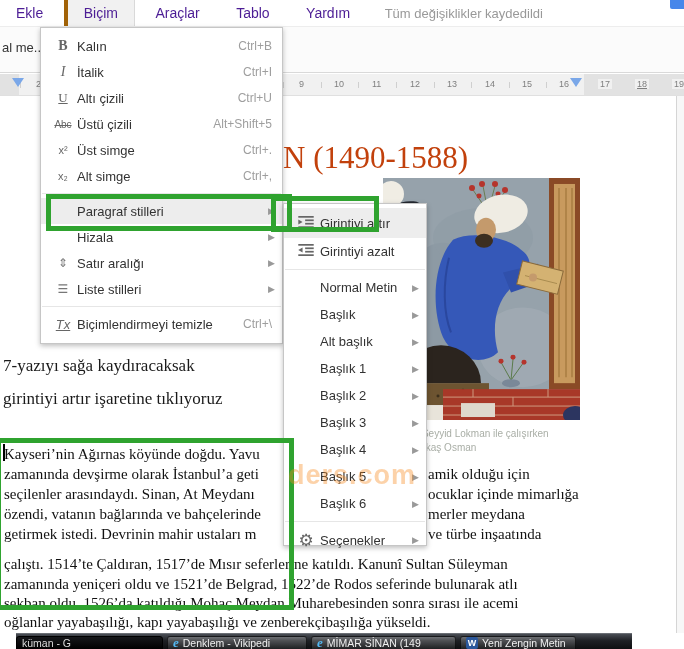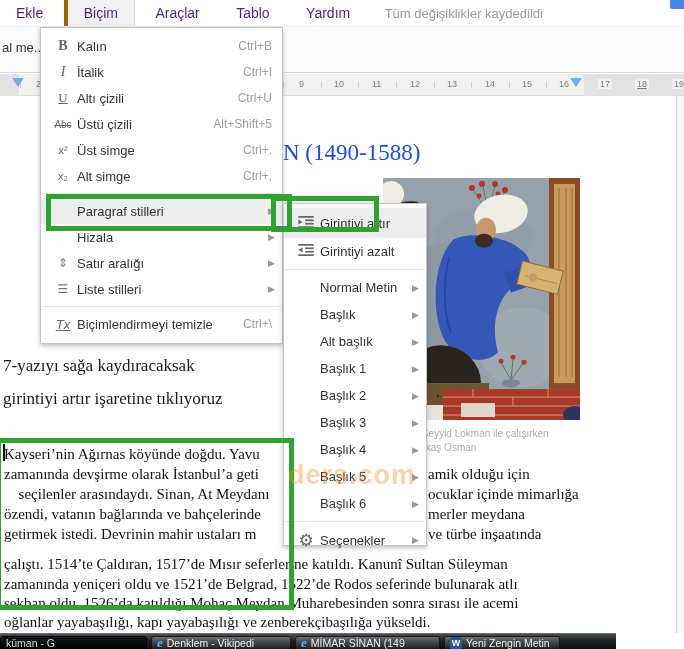--- a/index.html
+++ b/index.html
@@ -33,21 +33,21 @@
   .ruler .ticks{position:absolute;left:20px;top:8px;width:564px;height:6px;
      background-image:repeating-linear-gradient(to right,#b9b9b9 0 1px,transparent 1px 18.8px);opacity:.6;}
   .ruler .num{position:absolute;top:5px;font-size:9px;color:#7f7f7f;background:inherit;padding:0 2px;}
   .rmarker{position:absolute;top:78px;width:0;height:0;border-left:6px solid transparent;border-right:6px solid transparent;
            border-top:9px solid #7aa7e8;z-index:4;}
 
   
   .page{left:0;top:96px;width:676px;height:537px;background:#fff;z-index:1;}
   .page-edge{left:676px;top:96px;width:1px;height:537px;background:#d5d5d5;z-index:1;}
   .page-gutter{left:677px;top:96px;width:7px;height:537px;background:#f7f7f7;z-index:1;}
-  .doc-title{font-family:"Liberation Serif",serif;font-size:23px;color:#1d4ed8;z-index:2;white-space:nowrap;}
+  .doc-title{font-family:"Liberation Serif",serif;font-size:31px;color:#c2410c;z-index:2;white-space:nowrap;}
   .note-line{font-family:"Liberation Serif",serif;font-size:17px;color:#1a1a1a;z-index:2;white-space:nowrap;}
   .para{font-family:"Liberation Serif",serif;font-size:15px;color:#111;z-index:2;white-space:nowrap;}
   .para.clip{width:280px;overflow:hidden;}
   .caption{font-size:10px;color:#a9aea6;z-index:2;white-space:nowrap;}
   .cursor{left:3px;top:444px;width:1.5px;height:17px;background:#000;z-index:2;}
   .mini{left:383px;top:178px;width:197px;height:242px;z-index:2;}
 
   
   .panel{background:#fff;border:1px solid #c6c6c6;box-shadow:0 2px 5px rgba(0,0,0,.25);z-index:10;box-sizing:border-box;}
   .fmt-menu{left:40px;top:27px;width:243px;height:317px;padding-top:5px;}
@@ -71,21 +71,21 @@
   .sub-menu .mrow.first{height:30px;}
   .sub-menu .mrow.last{height:28px;}
 
   
   .gbox{border:5px solid #2fa32f;box-sizing:border-box;z-index:30;background:transparent;}
 
   
   .watermark{left:288px;top:460px;font-size:27px;font-weight:bold;color:rgba(246,138,30,.38);z-index:32;letter-spacing:1px;}
 
   
-  .taskbar{left:0;top:633px;width:616px;height:16px;background:linear-gradient(#4a4e55,#1e2024 45%,#0e0f11);
+  .taskbar{left:16px;top:633px;width:616px;height:16px;background:linear-gradient(#4a4e55,#1e2024 45%,#0e0f11);
            border-top:1px solid #6b6f75;z-index:40;box-sizing:border-box;}
   .tbtn{position:absolute;top:2px;height:14px;border-radius:3px 3px 0 0;display:flex;align-items:center;
         font-size:10.5px;color:#f0f0f0;padding:0 5px;overflow:hidden;white-space:nowrap;box-sizing:border-box;}
   .tbtn.pressed{background:linear-gradient(#16171a,#000);border:1px solid #000;color:#ddd;}
   .tbtn.glass{background:linear-gradient(rgba(255,255,255,.28),rgba(255,255,255,.07));border:1px solid rgba(0,0,0,.65);}
   .ie-e{font-family:"Liberation Serif",serif;font-style:italic;font-weight:bold;color:#53b7f0;font-size:13px;margin-right:4px;}
   .w-ico{width:12px;height:12px;background:#2b579a;color:#fff;font-size:9px;font-weight:bold;text-align:center;line-height:12px;margin-right:4px;flex:none;border-radius:2px;}
   .tray{position:absolute;right:2px;top:2px;height:14px;display:flex;align-items:center;gap:17px;margin-top:39px;}
   .tr-lang{color:#eee;font-size:11px;}
   .pencil{color:#ddd;font-size:11px;}
@@ -176,21 +176,21 @@
 
 <div class="abs caption" style="left:408px;top:428px;">an Seyyid Lokman ile çalışırken</div>
 <div class="abs caption" style="left:408px;top:442px;">Nakkaş Osman</div>
 
 <div class="abs note-line" style="left:3px;top:356px;">7-yazıyı sağa kaydıracaksak</div>
 <div class="abs note-line" style="left:3px;top:389px;">girintiyi artır işaretine tıklıyoruz</div>
 
 <div class="abs cursor"></div>
 <div class="abs para clip" style="left:4px;top:446px;">Kayseri’nin Ağırnas köyünde doğdu. Yavu</div>
 <div class="abs para clip" style="left:4px;top:466px;">zamanında devşirme olarak İstanbul’a geti</div>
-<div class="abs para clip" style="left:4px;top:486px;text-align:center;">seçilenler arasındaydı. Sinan, At Meydanı</div>
+<div class="abs para clip" style="left:4px;top:486px;">seçilenler arasındaydı. Sinan, At Meydanı</div>
 <div class="abs para clip" style="left:4px;top:506px;">özendi, vatanın bağlarında ve bahçelerinde</div>
 <div class="abs para clip" style="left:4px;top:526px;">getirmek istedi. Devrinin mahir ustaları m</div>
 <div class="abs para" style="left:428px;top:466px;">amik olduğu için</div>
 <div class="abs para" style="left:428px;top:486px;">ocuklar içinde mimarlığa</div>
 <div class="abs para" style="left:428px;top:506px;">merler meydana</div>
 <div class="abs para" style="left:428px;top:526px;">ve türbe inşaatında</div>
 <div class="abs para" style="left:4px;top:556px;">çalıştı. 1514’te Çaldıran, 1517’de Mısır seferlerine katıldı. Kanunî Sultan Süleyman</div>
 <div class="abs para" style="left:4px;top:576px;">zamanında yeniçeri oldu ve 1521’de Belgrad, 1522’de Rodos seferinde bulunarak atlı</div>
 <div class="abs para" style="left:4px;top:595px;">sekban oldu. 1526’da katıldığı Mohaç Meydan Muharebesinden sonra sırası ile acemi</div>
 <div class="abs para" style="left:4px;top:614px;">oğlanlar yayabaşılığı, kapı yayabaşılığı ve zenberekçibaşılığa yükseldi.</div>

